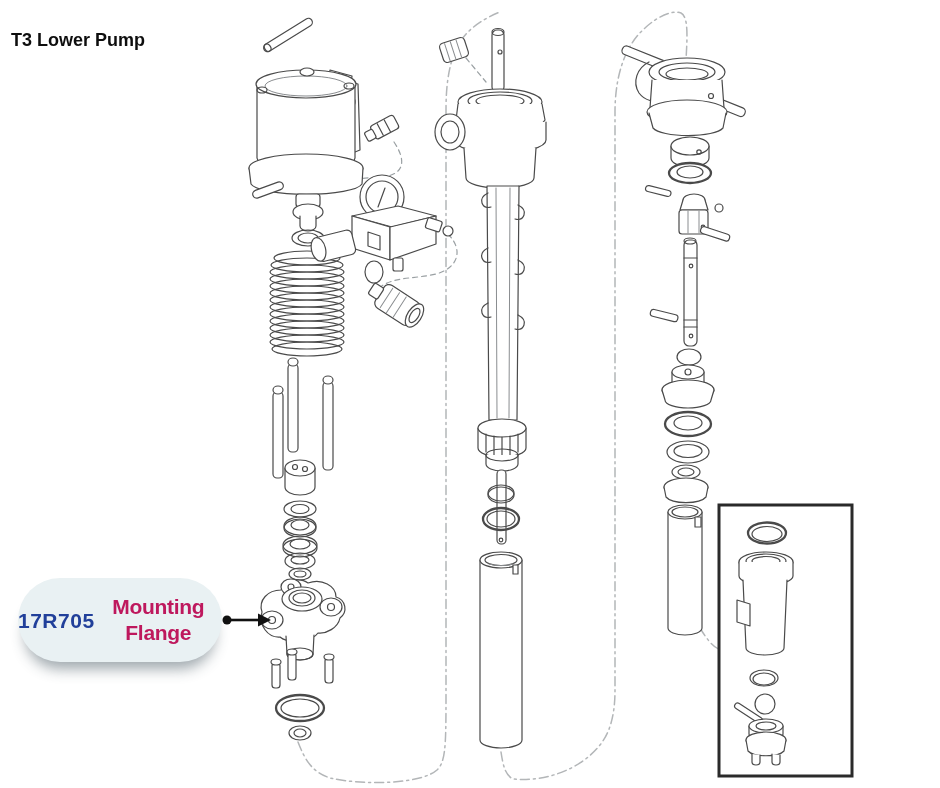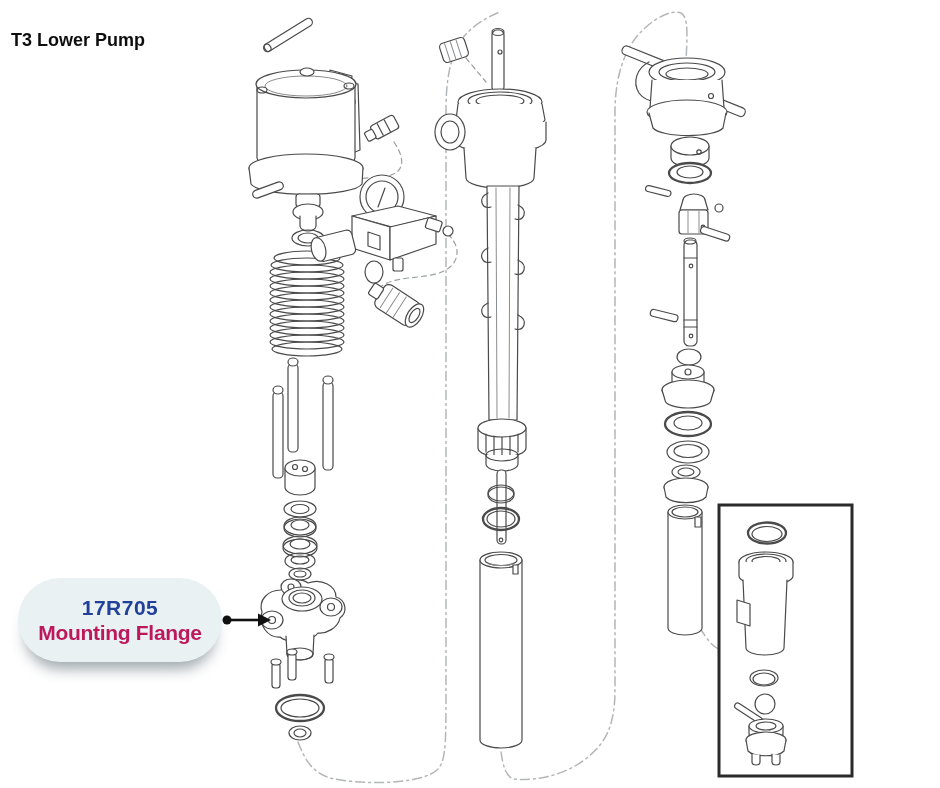--- a/index.html
+++ b/index.html
@@ -12,21 +12,21 @@
   .fl{fill:#ffffff;stroke:#4a4a4a;stroke-width:1.2;stroke-linejoin:round;stroke-linecap:round;}
   .lt{fill:none;stroke:#8a8d90;stroke-width:1;stroke-linecap:round;}
   .thk{stroke-width:2.3;}
   .dash{fill:none;stroke:#b3b6b8;stroke-width:1.5;stroke-dasharray:9 4 2 4;stroke-linecap:round;}
   .ldr{fill:none;stroke:#9aa0a3;stroke-width:1.2;stroke-dasharray:5 4;stroke-linecap:round;}
 
   .title{position:absolute;left:8px;top:8px;width:140px;text-align:center;
          font-weight:bold;font-size:18px;line-height:26px;color:#0e0e0e;margin-top:19px;}
 
   .callout{position:absolute;left:18px;top:578px;width:204px;height:84px;border-radius:42px;
-           background:#e9f1f3;display:flex;flex-direction:column;align-items:center;justify-content:center;
+           background:#e9f1f3;display:flex;flex-direction:row;align-items:center;justify-content:center;
            box-shadow:0 14px 14px -7px rgba(45,65,75,.45);}
   .callout .num{font-weight:bold;font-size:21px;color:#21409a;letter-spacing:.5px;line-height:25px;}
   .callout .nm{font-weight:bold;font-size:21px;color:#be185d;letter-spacing:-0.3px;line-height:26px;text-align:center;}
 </style>
 </head>
 <body>
 
 <div id="stage">
 
   <svg id="art" width="940" height="788" viewBox="0 0 940 788">

